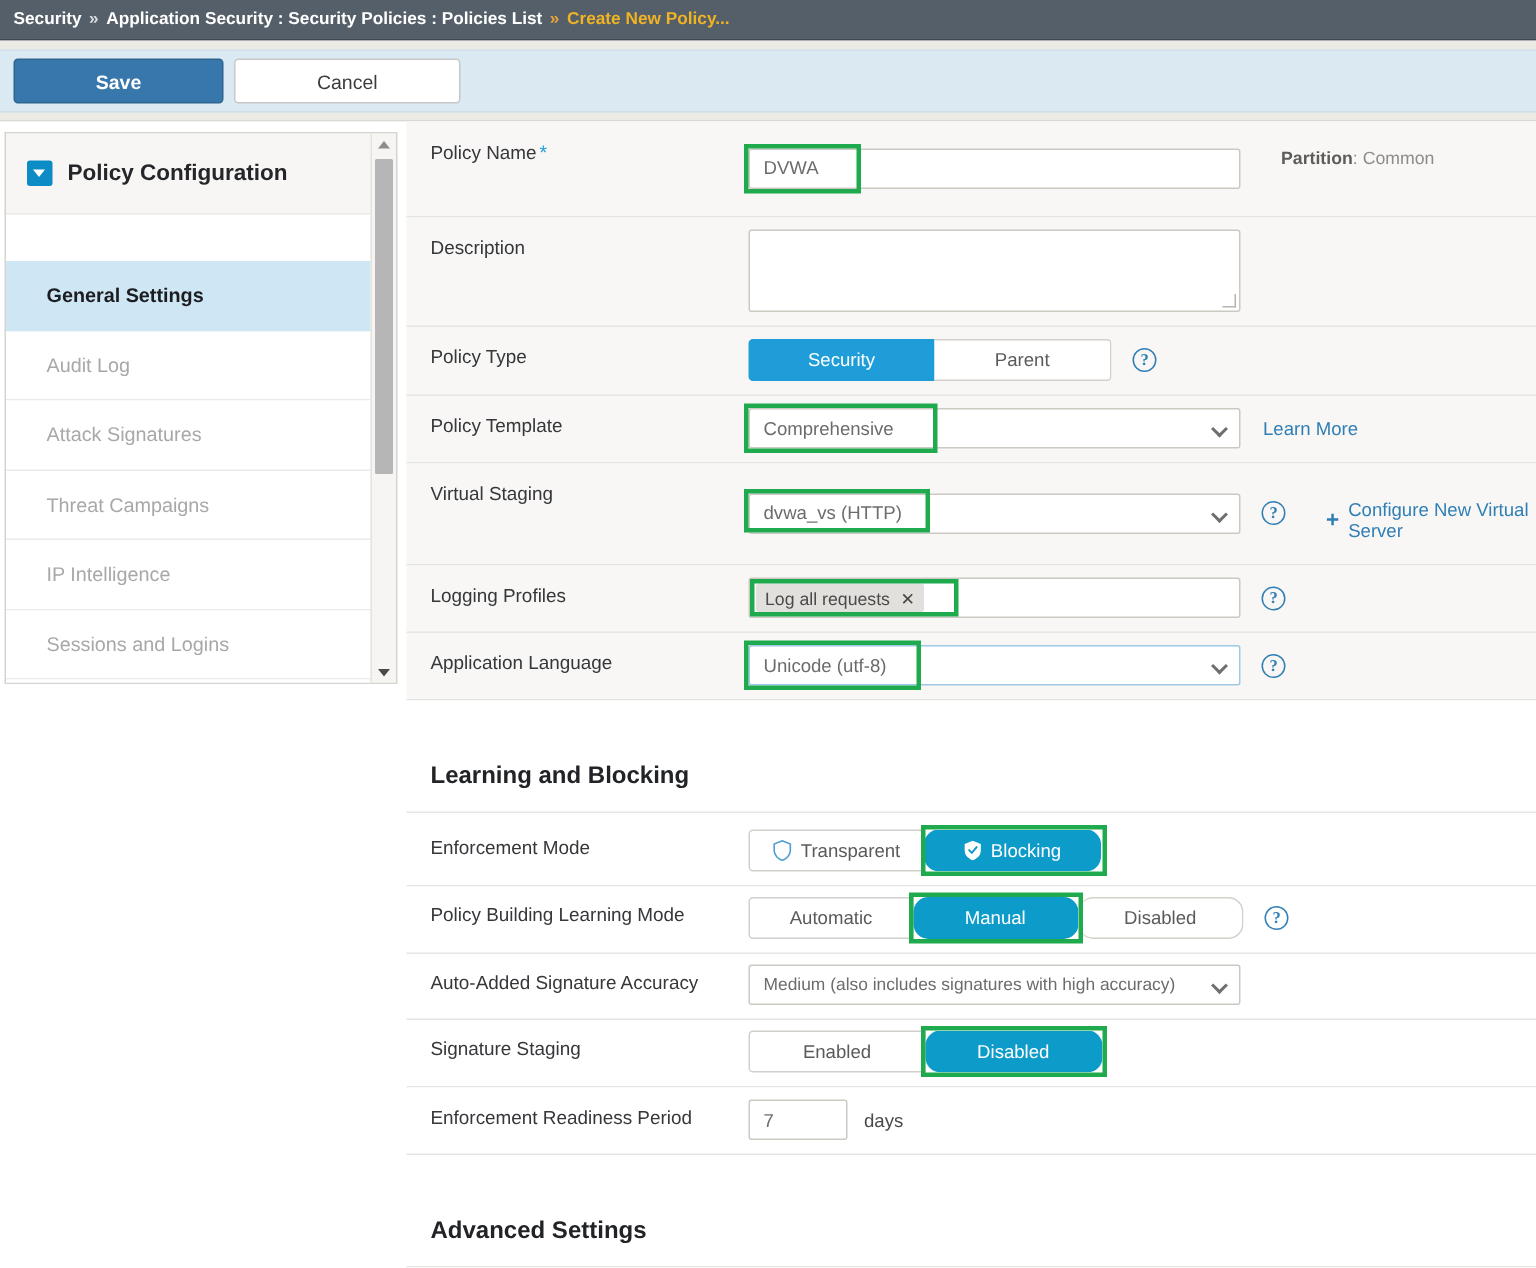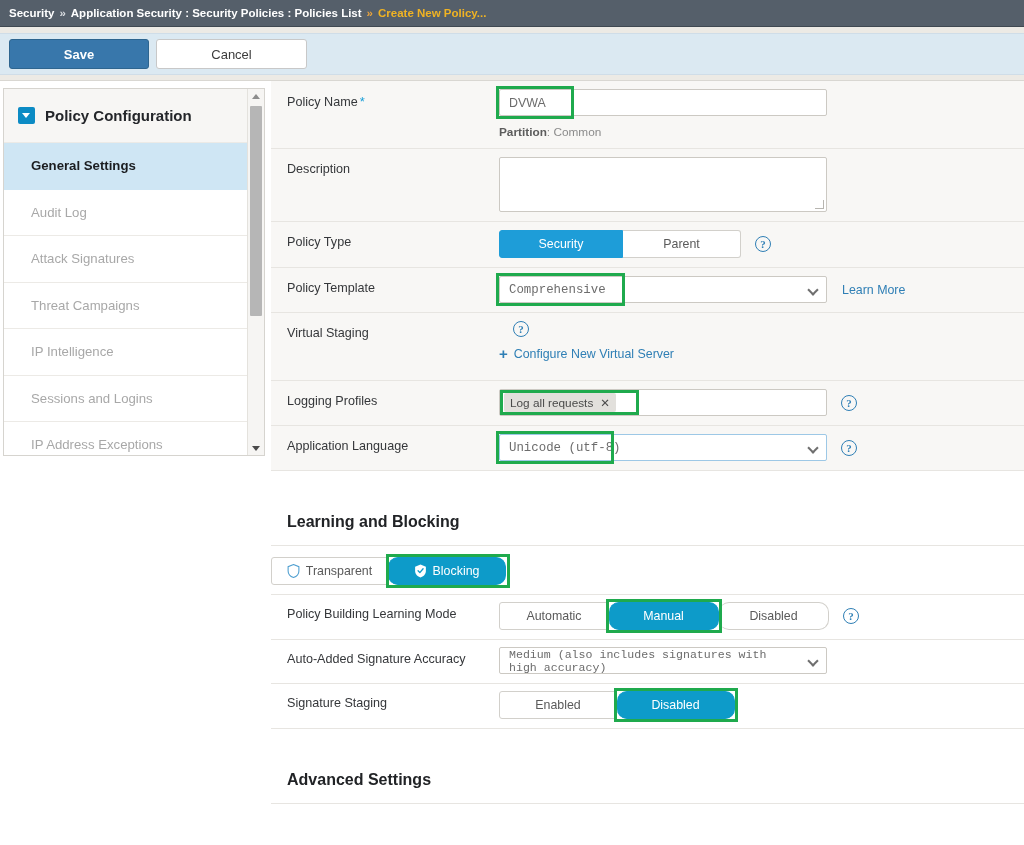--- a/index.html
+++ b/index.html
@@ -121,20 +121,21 @@
     color: #a8a8a8;
     border-bottom: 1px solid #eceae6;
     background: #ffffff;
     cursor: pointer;
   }
   .sb-item.active {
     background: #cfe6f4;
     color: #1b1d20;
     font-weight: bold;
     border-bottom: 1px solid #cfe6f4;
+    margin-top: 31px;
   }
   
   .sb-scroll {
     width: 17px;
     background: #f6f5f3;
     border-left: 1px solid #e4e2dd;
     position: relative;
     flex: none;
   }
   .sb-arrow {
@@ -179,21 +180,22 @@
     flex: none;
     padding: 13px 0 0 16px;
     font-size: 12.6px;
     color: #35373a;
   }
   .row-label .req { color: #1b9fd8; font-size: 13px; margin-left: 2px; }
   .row-ctl {
     flex: 1;
     padding: 8px 0 9px 0;
     display: flex;
-    flex-direction: column;
+    flex-direction: row;
+    gap: 27px;
   }
   .ctl-line { display: flex; align-items: center; }
 
   
   .txt {
     height: 27px;
     border: 1px solid #ccc9c3;
     background: #ffffff;
     border-radius: 2px;
     font-size: 12.4px;
@@ -221,21 +223,20 @@
     position: absolute; right: 2px; bottom: 2px;
     width: 8px; height: 8px;
     border-right: 1px solid #b7b5b0;
     border-bottom: 1px solid #b7b5b0;
     transform: skewX(-0deg);
   }
 
   .select {
     position: relative;
     padding-right: 42px;
-    font-family: Liberation Mono, monospace;
   }
   .select.focus { border-color: #9dc8e6; }
   .chev {
     position: absolute; right: 9px; top: 9px;
     width: 8px; height: 8px;
     border-right: 2px solid #6f6f6f;
     border-bottom: 2px solid #6f6f6f;
     transform: rotate(45deg);
   }
   .partition {
@@ -441,20 +442,24 @@
           </div>
           <span class="link">Learn More</span>
         </div>
       </div>
     </div>
 
     <div class="row" style="min-height:68px;">
       <div class="row-label">Virtual Staging</div>
       <div class="row-ctl">
         <div class="ctl-line">
+          <div style="position:relative;">
+            <div class="txt select w-sel">dvwa_vs (HTTP)<span class="chev"></span></div>
+            <div class="hl-inline" style="left:-3px;top:-3px;width:124px;height:29px;"></div>
+          </div>
           <div class="help">?</div>
         </div>
         <div class="link-plus">
           <span class="plus">+</span>
           <span>Configure New Virtual Server</span>
         </div>
       </div>
     </div>
 
     <div class="row">
@@ -486,20 +491,21 @@
           <div class="help">?</div>
         </div>
       </div>
     </div>
 
     <div class="spacer"></div>
 
     <div class="section-h">Learning and Blocking</div>
 
     <div class="row white" style="min-height:48px;">
+      <div class="row-label" style="padding-top:16px;">Enforcement Mode</div>
       <div class="row-ctl" style="padding-top:11px;">
         <div class="ctl-line">
           <div class="seg-group" style="position:relative;">
             <div class="seg-btn" style="width:117px;">
               <svg class="shield" viewBox="0 0 24 26">
                 <path d="M12 1 L22 5 V13 C22 19 17 23.5 12 25 C7 23.5 2 19 2 13 V5 Z" fill="none" stroke="#4f9fd0" stroke-width="2"></path>
               </svg>
               <span>Transparent</span>
             </div>
             <div class="seg-btn sel-teal" style="width:118px;">
@@ -545,19 +551,28 @@
         <div class="ctl-line">
           <div class="seg-group" style="position:relative;">
             <div class="seg-btn" style="width:118px;">Enabled</div>
             <div class="seg-btn sel-teal" style="width:118px;">Disabled</div>
             <div class="hl-inline" style="left:115px;top:-3px;width:124px;height:34px;"></div>
           </div>
         </div>
       </div>
     </div>
 
+    <div class="row white" style="min-height:43px;">
+      <div class="row-label" style="padding-top:13px;">Enforcement Readiness Period</div>
+      <div class="row-ctl" style="padding-top:8px;">
+        <div class="ctl-line">
+          <div class="txt w-num">7</div>
+          <span class="days">days</span>
+        </div>
+      </div>
+    </div>
 
     <div class="spacer"></div>
 
     <div class="section-h">Advanced Settings</div>
 
   </div>
 </div>
 
 </body></html>

